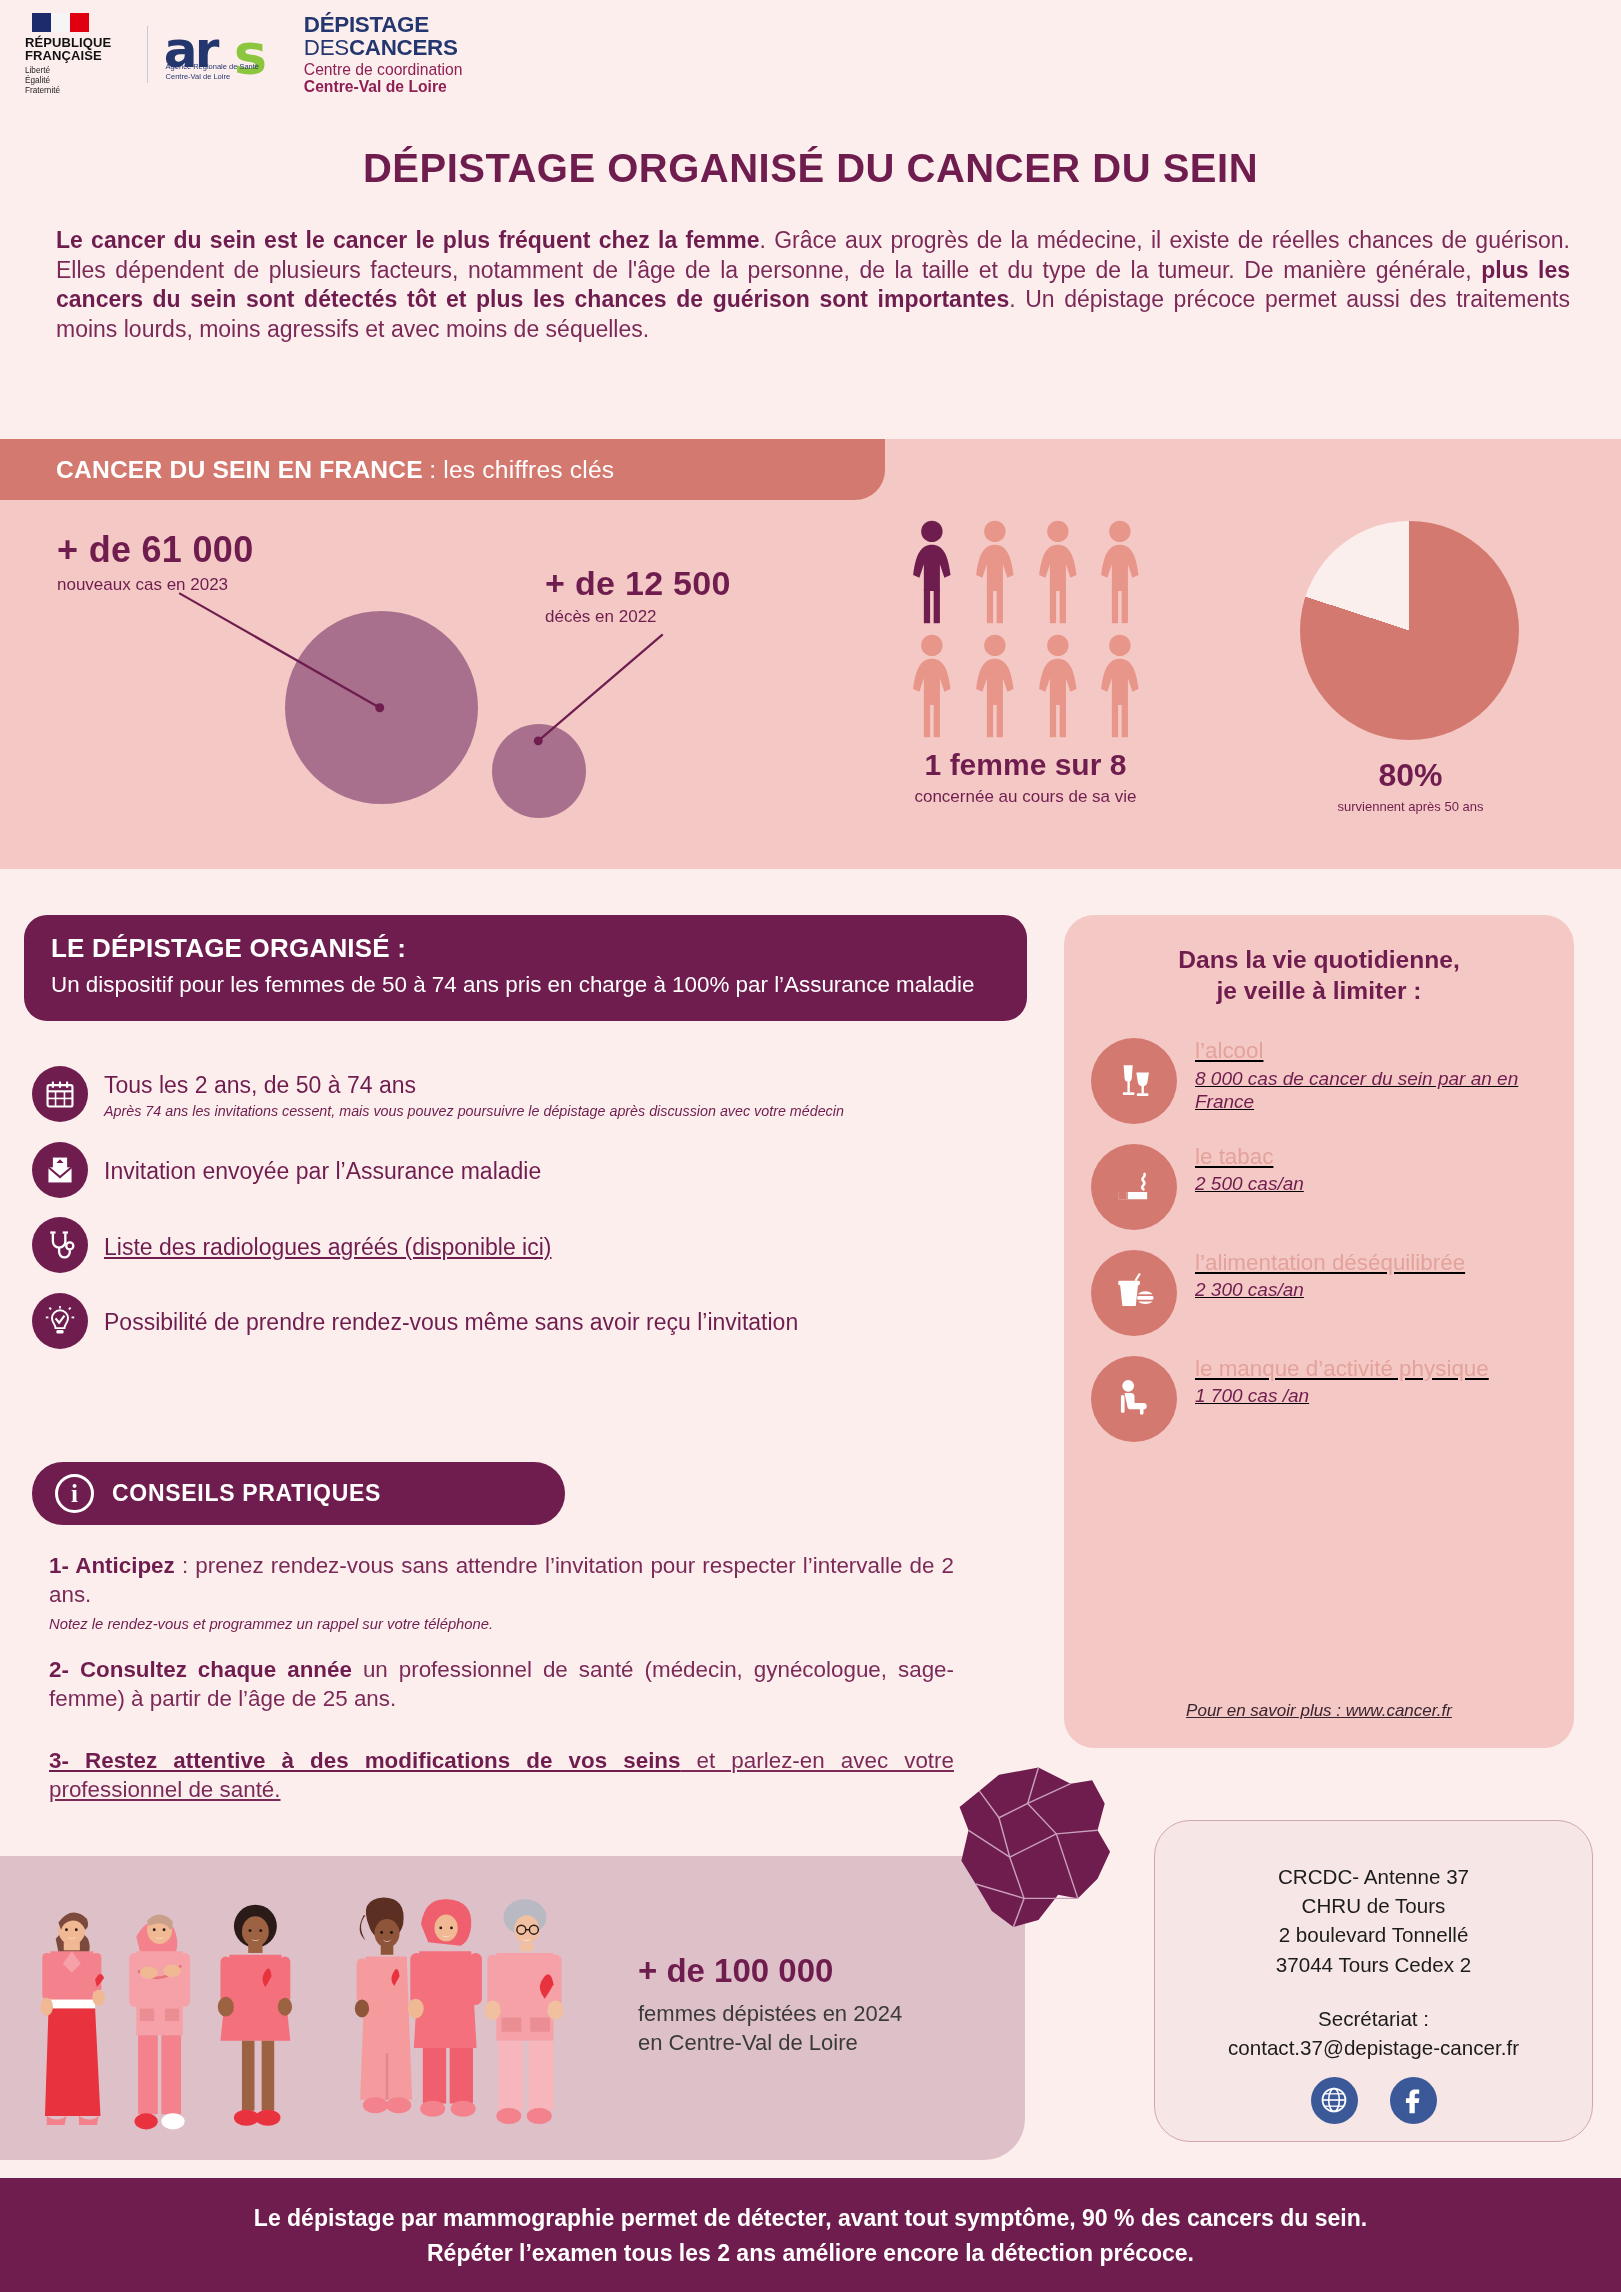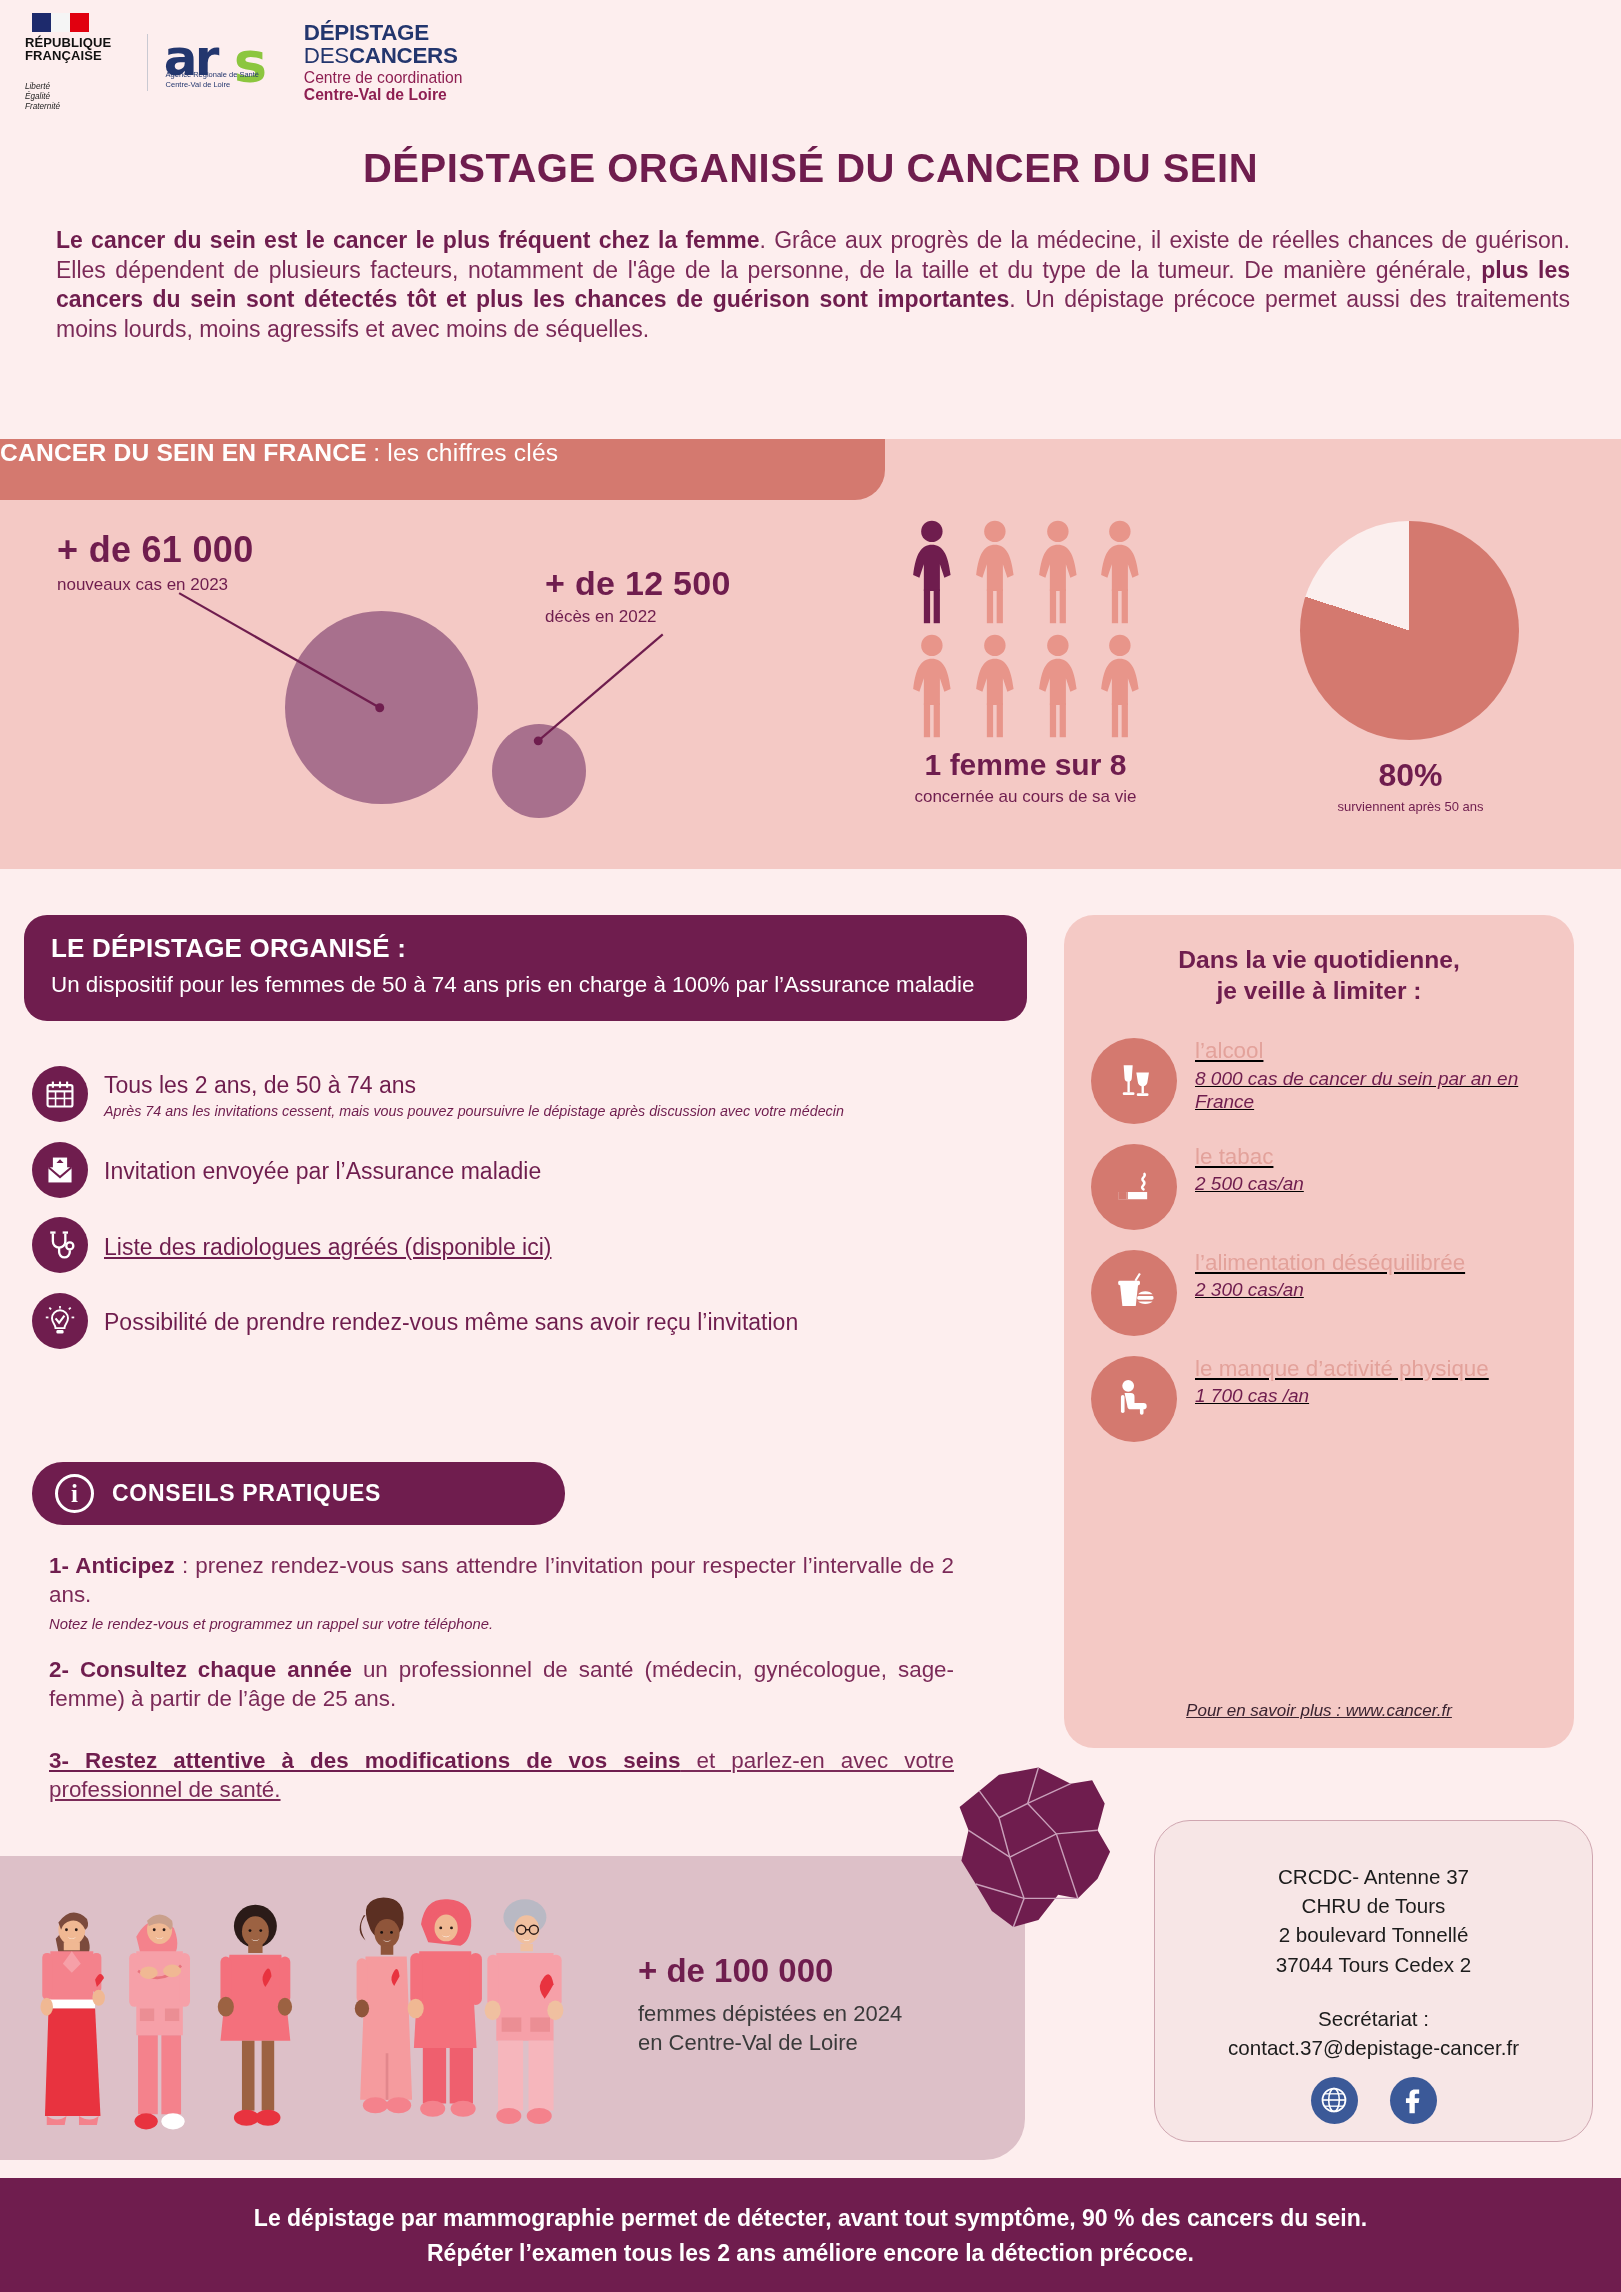--- a/index.html
+++ b/index.html
@@ -13,21 +13,21 @@
 
   
   .logo-bar { position: absolute; left: 25px; top: 12.5px; display: flex; align-items: center; gap: 0px; }
   .rf-logo { display: flex; flex-direction: column; align-items: flex-start; padding-right: 19.7px; }
   .rf-flag { display: flex; width: 57px; height: 19.7px; margin-bottom: 3.6px; margin-left: 7.2px; }
   .rf-flag i { flex: 1; display: block; }
   .rf-flag i:nth-child(1) { background: #1d2a6c; }
   .rf-flag i:nth-child(2) { background: #f5f5f5; }
   .rf-flag i:nth-child(3) { background: #e1000f; }
   .rf-name { font-size: 13px; font-weight: bold; line-height: 1.02; color: #111; letter-spacing: 0.1px; }
-  .rf-motto { font-size: 8.2px; font-style: italic; line-height: 1.22; color: #222; margin-top: 20px; }
+  .rf-motto { font-size: 8.2px; line-height: 1.22; color: #222; margin-top: 4px; }
   .vrule { width: 0.9px; height: 57px; background: #c9c9d2; margin: 0 16px; }
   .ars { position: relative; width: 115px; height: 70px; }
   .ars-mark { position: absolute; left: 0; top: 1.8px; font-size: 50px; font-weight: bold; color: #23366e;
               letter-spacing: -2.7px; font-family: "DejaVu Sans", sans-serif; }
   .ars-s { position: absolute; left: 70px; top: 1.8px; font-size: 56px; font-weight: bold; color: #8cc63f;
            font-family: "DejaVu Sans", sans-serif; }
   .ars-sub { position: absolute; left: 1.8px; top: 43px; font-size: 7.5px; color: #23366e; line-height: 1.3; }
   .ddc { margin-left: 25px; line-height: 1.0; }
   .ddc-l1 { font-size: 22.4px; color: #23366e; letter-spacing: -0.3px; }
   .ddc-l1 b { font-weight: bold; }
@@ -43,21 +43,21 @@
     position: absolute; left: 56px; top: 226px; width: 1514px;
     font-size: 23px; line-height: 1.29; color: #7b2a58; text-align: justify;
   }
   .intro b { color: #6f1d4e; font-weight: bold; }
 
   
   .band { position: absolute; left: 0; top: 439px; width: 1621px; height: 430px; background: #f4c9c5; }
   .band-hdr {
     position: absolute; left: 0; top: 0; width: 885px; height: 61px;
     background: #d4796f; border-bottom-right-radius: 30px; border-top-right-radius: 0px;
-    display: flex; 
+    display: flex; align-items: center; padding-left: 56px;
     font-size: 24.6px; color: #ffffff; letter-spacing: 0.2px;
   }
   .band-hdr b { font-weight: bold; margin-right: 6.3px; }
 
   .stat-a { position: absolute; left: 57px; top: 90px; }
   .stat-a .big { font-size: 36px; font-weight: bold; color: #6f1d4e; letter-spacing: 0.3px; }
   .stat-a .sml { font-size: 17px; color: #6f1d4e; margin-top: 3.6px; }
   .stat-b { position: absolute; left: 545px; top: 125px; }
   .stat-b .big { font-size: 34px; font-weight: bold; color: #6f1d4e; letter-spacing: 0.3px; }
   .stat-b .sml { font-size: 17px; color: #6f1d4e; margin-top: 3.6px; }

